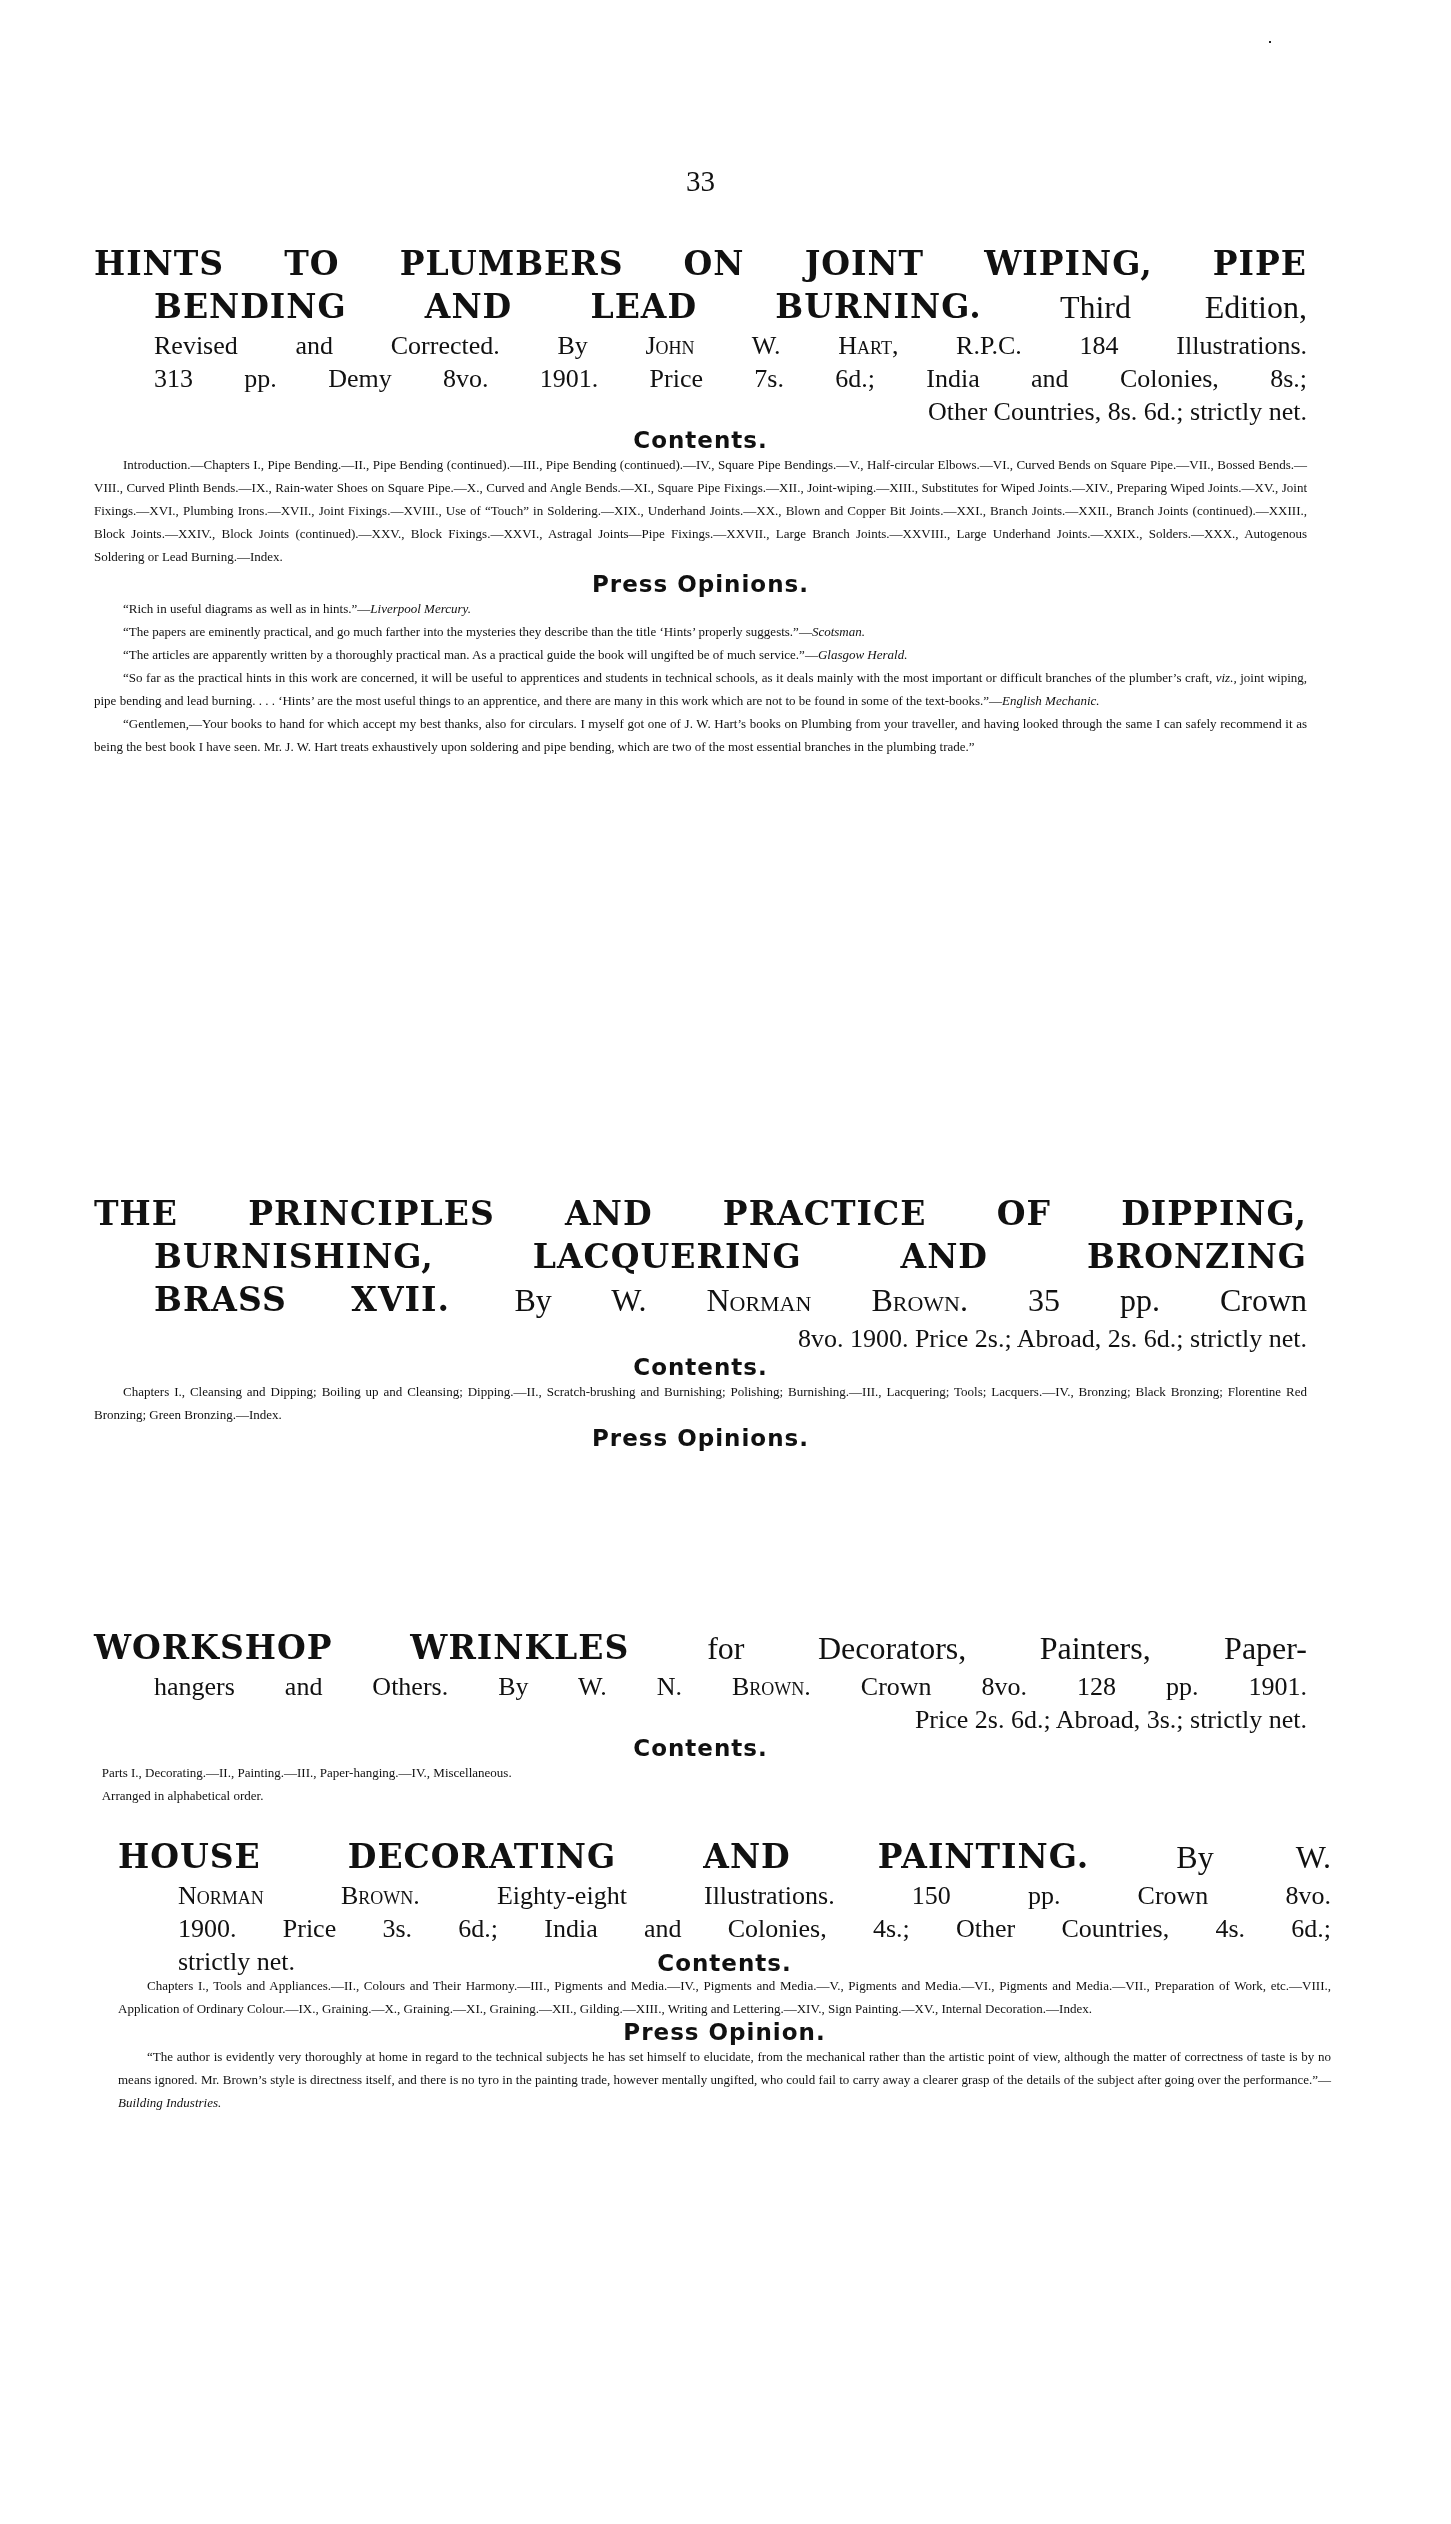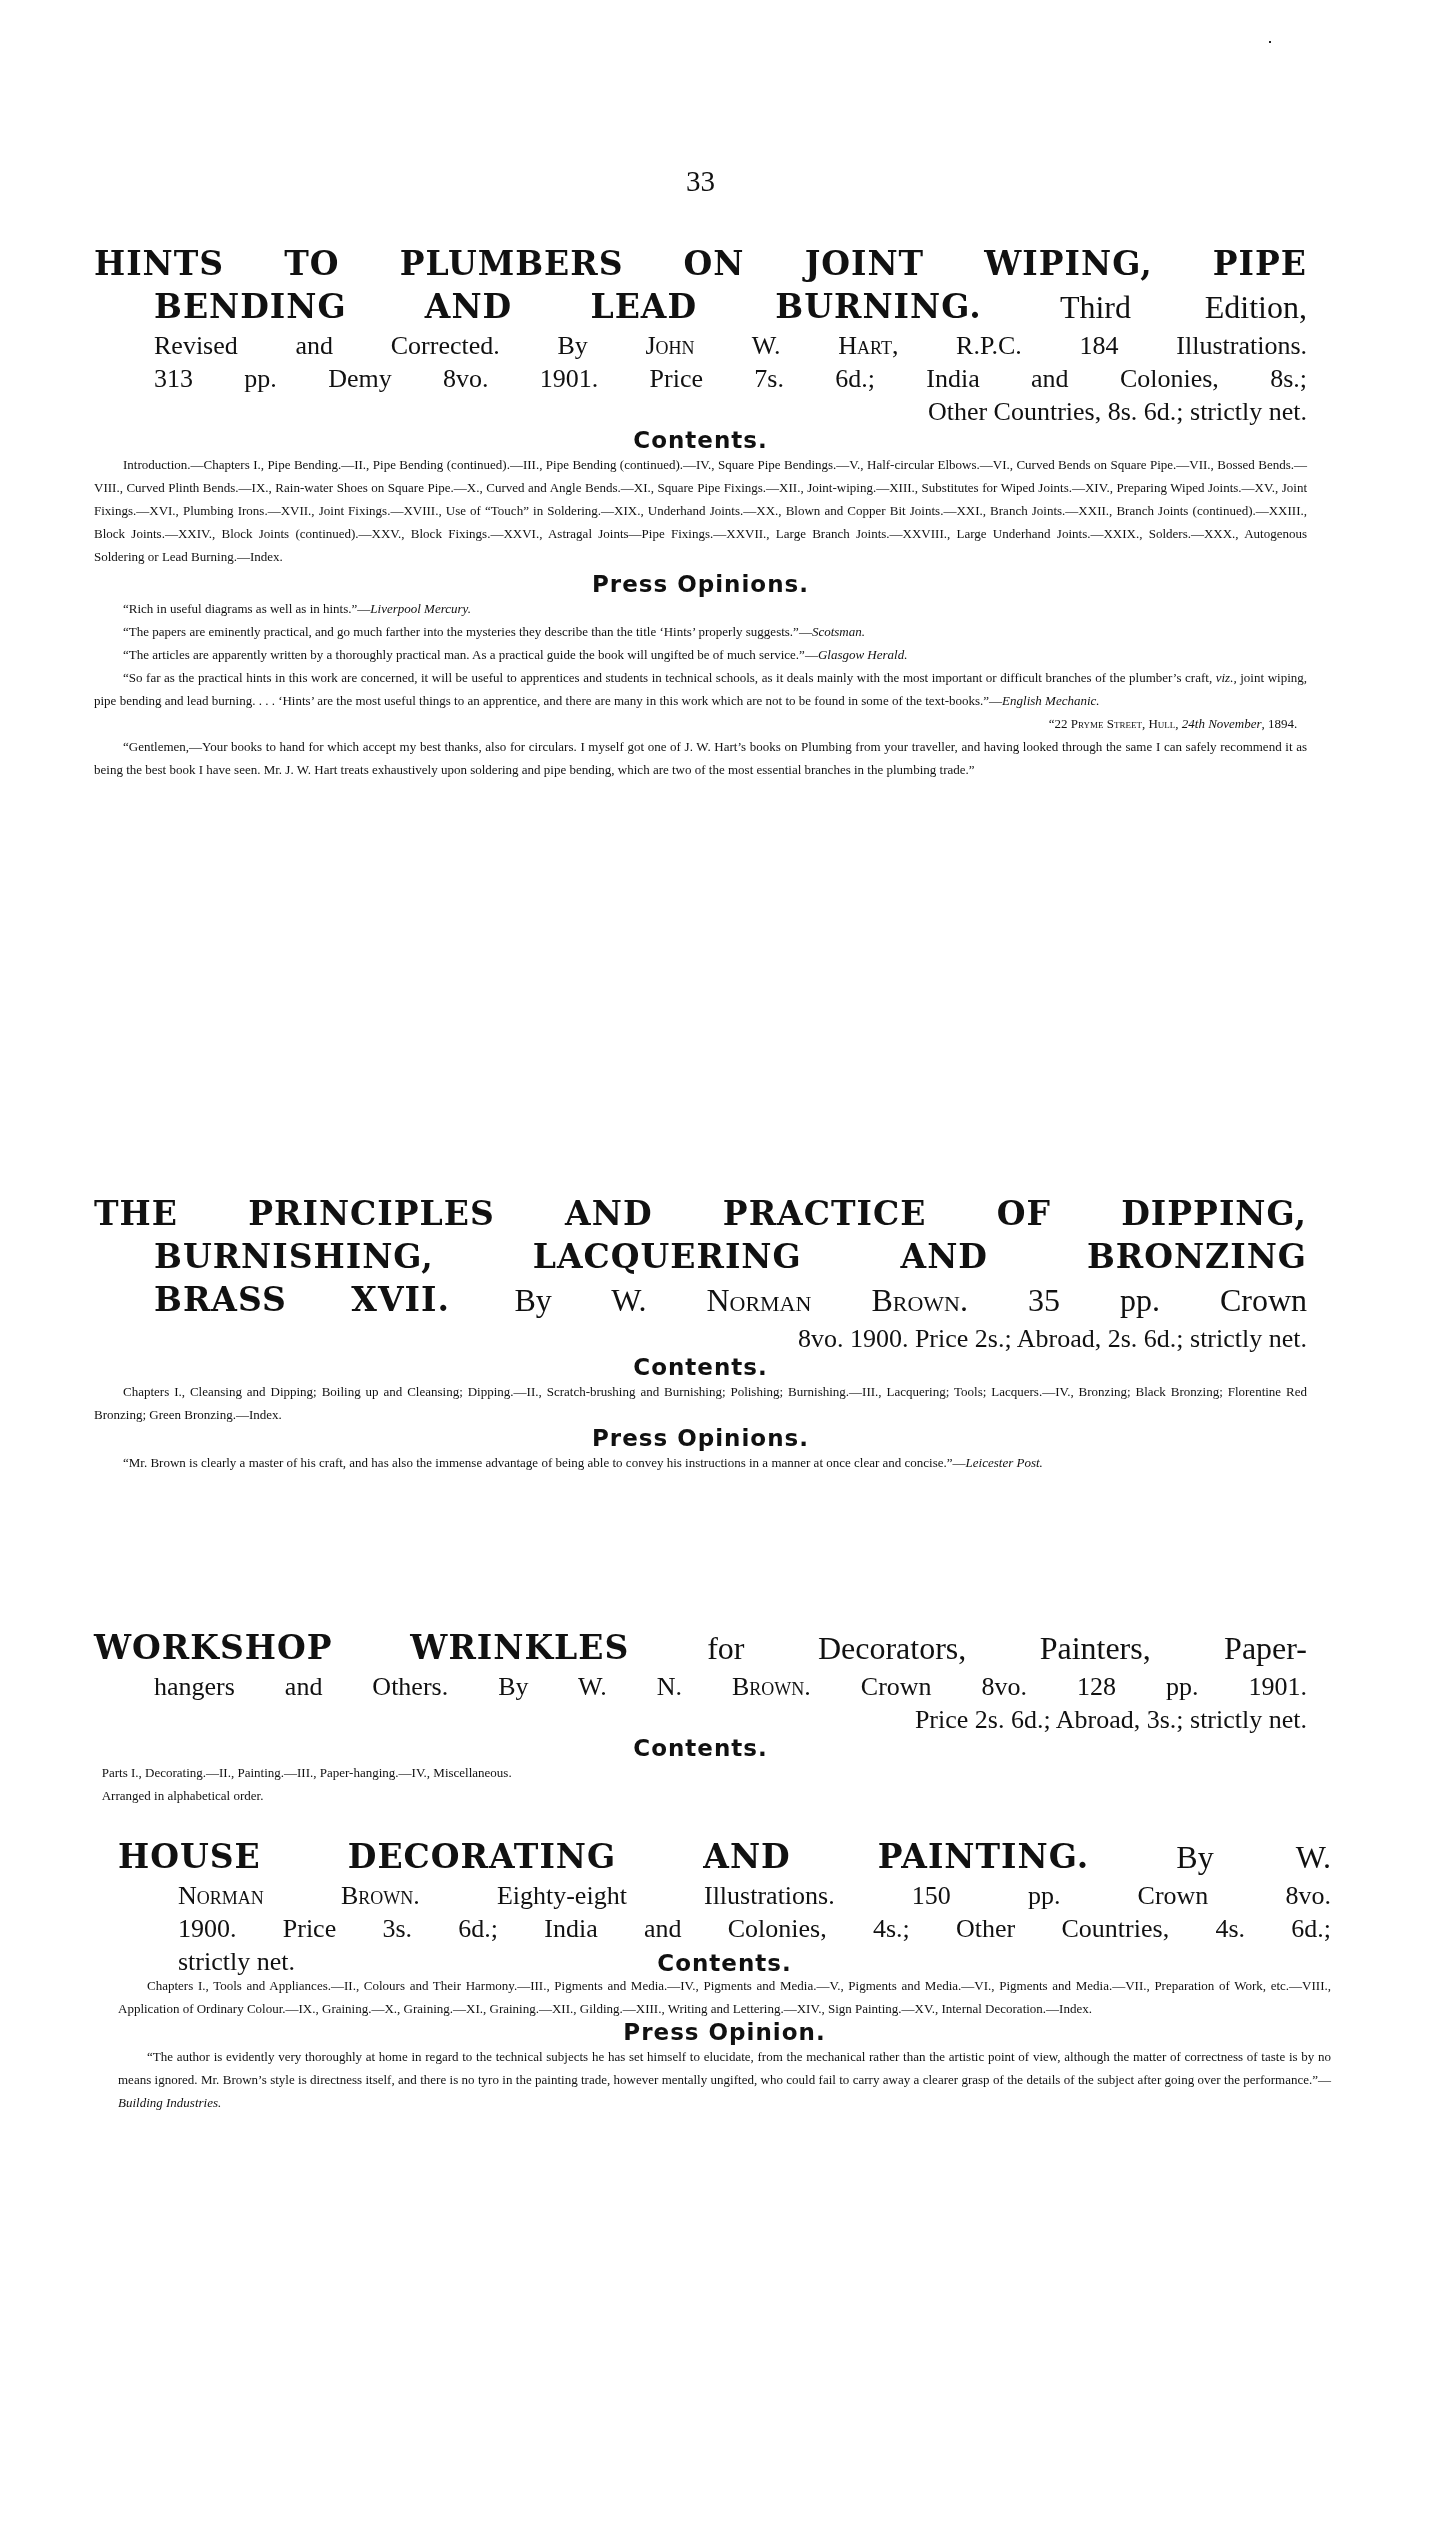--- a/index.html
+++ b/index.html
@@ -37,37 +37,35 @@
     <div class="hdr">Contents.</div>
     <div class="body">
         <p>Introduction.—Chapters I., Pipe Bending.—II., Pipe Bending (continued).—III., Pipe Bending (continued).—IV., Square Pipe Bendings.—V., Half-circular Elbows.—VI., Curved Bends on Square Pipe.—VII., Bossed Bends.—VIII., Curved Plinth Bends.—IX., Rain-water Shoes on Square Pipe.—X., Curved and Angle Bends.—XI., Square Pipe Fixings.—XII., Joint-wiping.—XIII., Substitutes for Wiped Joints.—XIV., Preparing Wiped Joints.—XV., Joint Fixings.—XVI., Plumbing Irons.—XVII., Joint Fixings.—XVIII., Use of “Touch” in Soldering.—XIX., Underhand Joints.—XX., Blown and Copper Bit Joints.—XXI., Branch Joints.—XXII., Branch Joints (continued).—XXIII., Block Joints.—XXIV., Block Joints (continued).—XXV., Block Fixings.—XXVI., Astragal Joints—Pipe Fixings.—XXVII., Large Branch Joints.—XXVIII., Large Underhand Joints.—XXIX., Solders.—XXX., Autogenous Soldering or Lead Burning.—Index.</p>
       </div>
     <div class="hdr" style="margin-top:3.9px;">Press Opinions.</div>
     <div class="body">
       <p><span>“Rich in useful diagrams as well as in hints.”—</span><span class="it">Liverpool Mercury.</span></p>
       <p><span>“The papers are eminently practical, and go much farther into the mysteries they describe than the title ‘Hints’ properly suggests.”—</span><span class="it">Scotsman.</span></p>
       <p><span>“The articles are apparently written by a thoroughly practical man.  As a practical guide the book will ungifted be of much service.”—</span><span class="it">Glasgow Herald.</span></p>
       <p><span>“So far as the practical hints in this work are concerned, it will be useful to apprentices and students in technical schools, as it deals mainly with the most important or difficult branches of the plumber’s craft, </span><span class="it">viz.,</span><span> joint wiping, pipe bending and lead burning. . . .  ‘Hints’ are the most useful things to an apprentice, and there are many in this work which are not to be found in some of the text-books.”—</span><span class="it">English Mechanic.</span></p>
-      <p class="right" style="padding-right:9.7px;"><span>“22 </span><span class="sc">Pryme Street, Hull</span><span>, </span><span class="it">24th November</span><span>, 1894.</span></p>
       <p>“Gentlemen,—Your books to hand for which accept my best thanks, also for circulars.  I myself got one of J. W. Hart’s books on Plumbing from your traveller, and having looked through the same I can safely recommend it as being the best book I have seen.  Mr. J. W. Hart treats exhaustively upon soldering and pipe bending, which are two of the most essential branches in the plumbing trade.”</p>
     </div>
   </div>
 
   <div class="entry" style="top:1192px;">
     <div class="title-line">THE PRINCIPLES AND PRACTICE OF DIPPING,</div>
     <div class="title-line ind">BURNISHING, LACQUERING AND BRONZING</div>
     <div class="title-line ind"><span>BRASS XVII.</span> <span class="rest"><span>By W. </span><span class="sc">Norman Brown</span><span>.  35 pp.  Crown</span></span></div>
     <div class="sub last">8vo.  1900.  Price 2s.; Abroad, 2s. 6d.; strictly net.</div>
     <div class="hdr">Contents.</div>
     <div class="body">
         <p>Chapters I., Cleansing and Dipping; Boiling up and Cleansing; Dipping.—II., Scratch-brushing and Burnishing; Polishing; Burnishing.—III., Lacquering; Tools; Lacquers.—IV., Bronzing; Black Bronzing; Florentine Red Bronzing; Green Bronzing.—Index.</p>
       </div>
     <div class="hdr">Press Opinions.</div>
     <div class="body">
-      <p><span>“Mr. Brown is clearly a master of his craft, and has also the immense advantage of being able to convey his instructions in a manner at once clear and concise.”—</span><span class="it">Leicester Post.</span></p>
     </div>
   </div>
 
   <div class="entry" style="top:1626px;">
     <div class="title-line"><span>WORKSHOP WRINKLES</span> <span class="rest">for Decorators, Painters, Paper-</span></div>
     <div class="sub" style="text-align-last:justify;"><span>hangers and Others.  By W. N. </span><span class="sc">Brown</span><span>.  Crown 8vo.  128 pp.  1901.</span></div>
     <div class="sub last">Price 2s. 6d.; Abroad, 3s.; strictly net.</div>
     <div class="hdr">Contents.</div>
     <div class="body">
       <p style="text-indent:7.7px;">Parts I., Decorating.—II., Painting.—III., Paper-hanging.—IV., Miscellaneous.</p>

